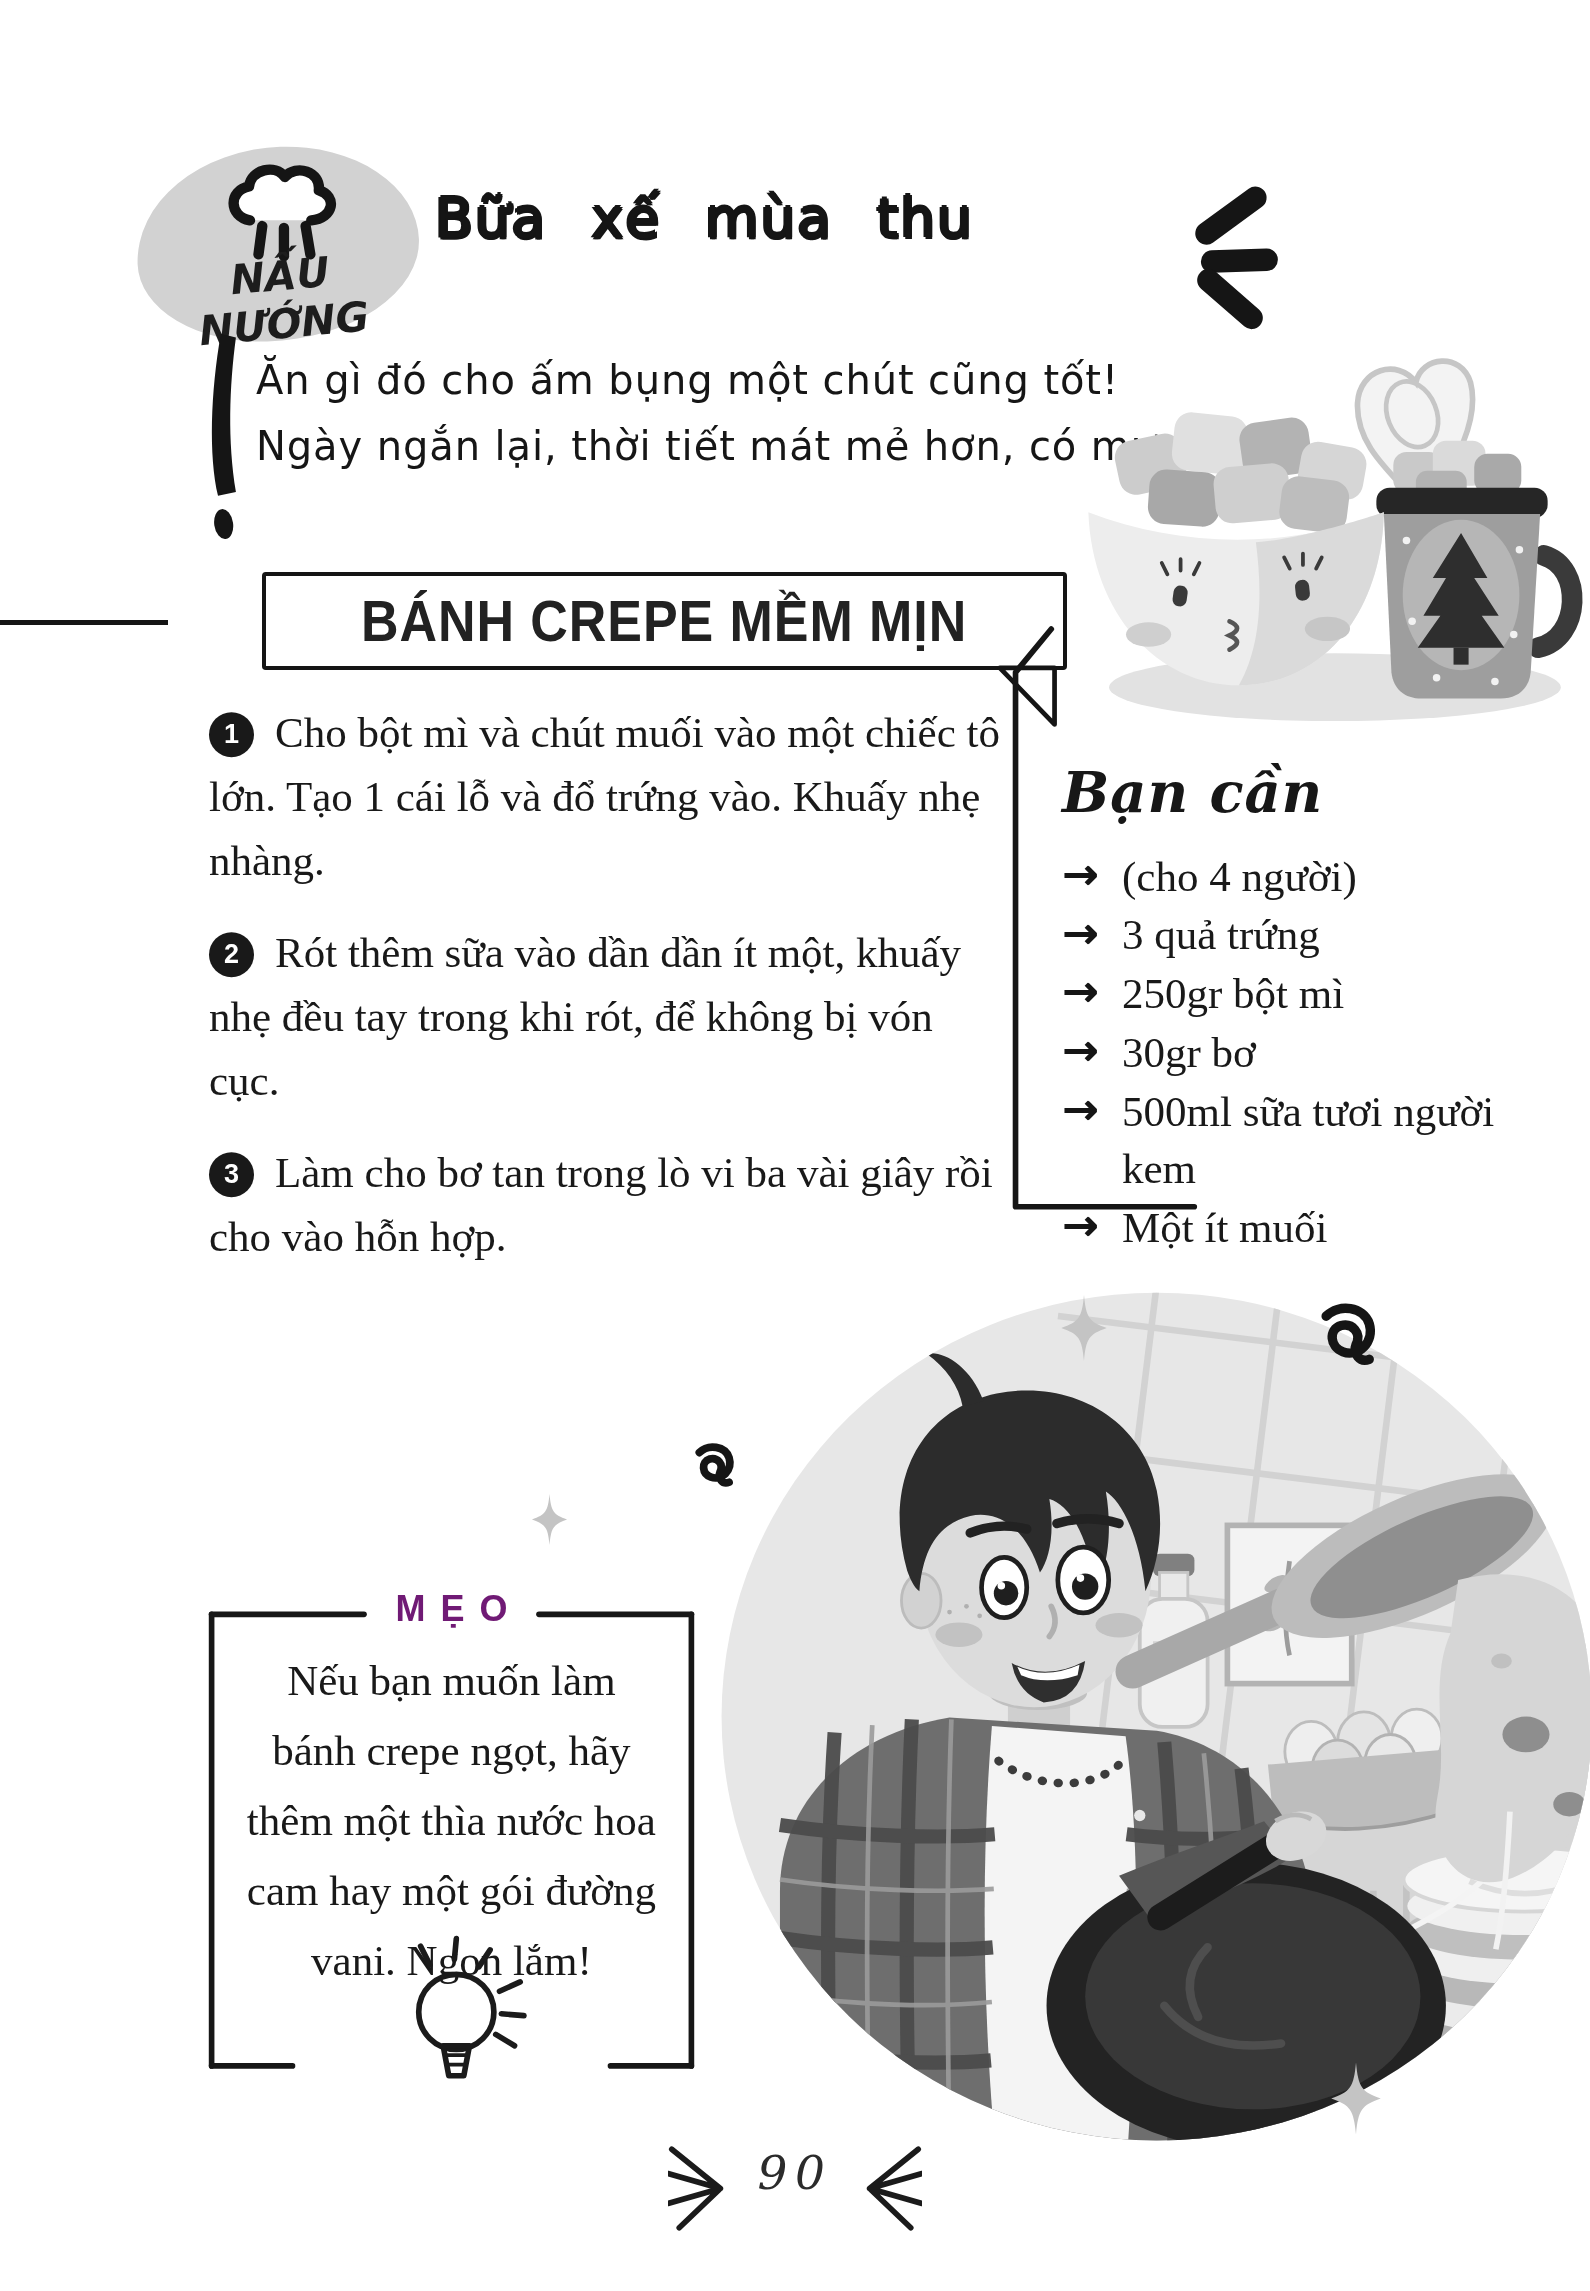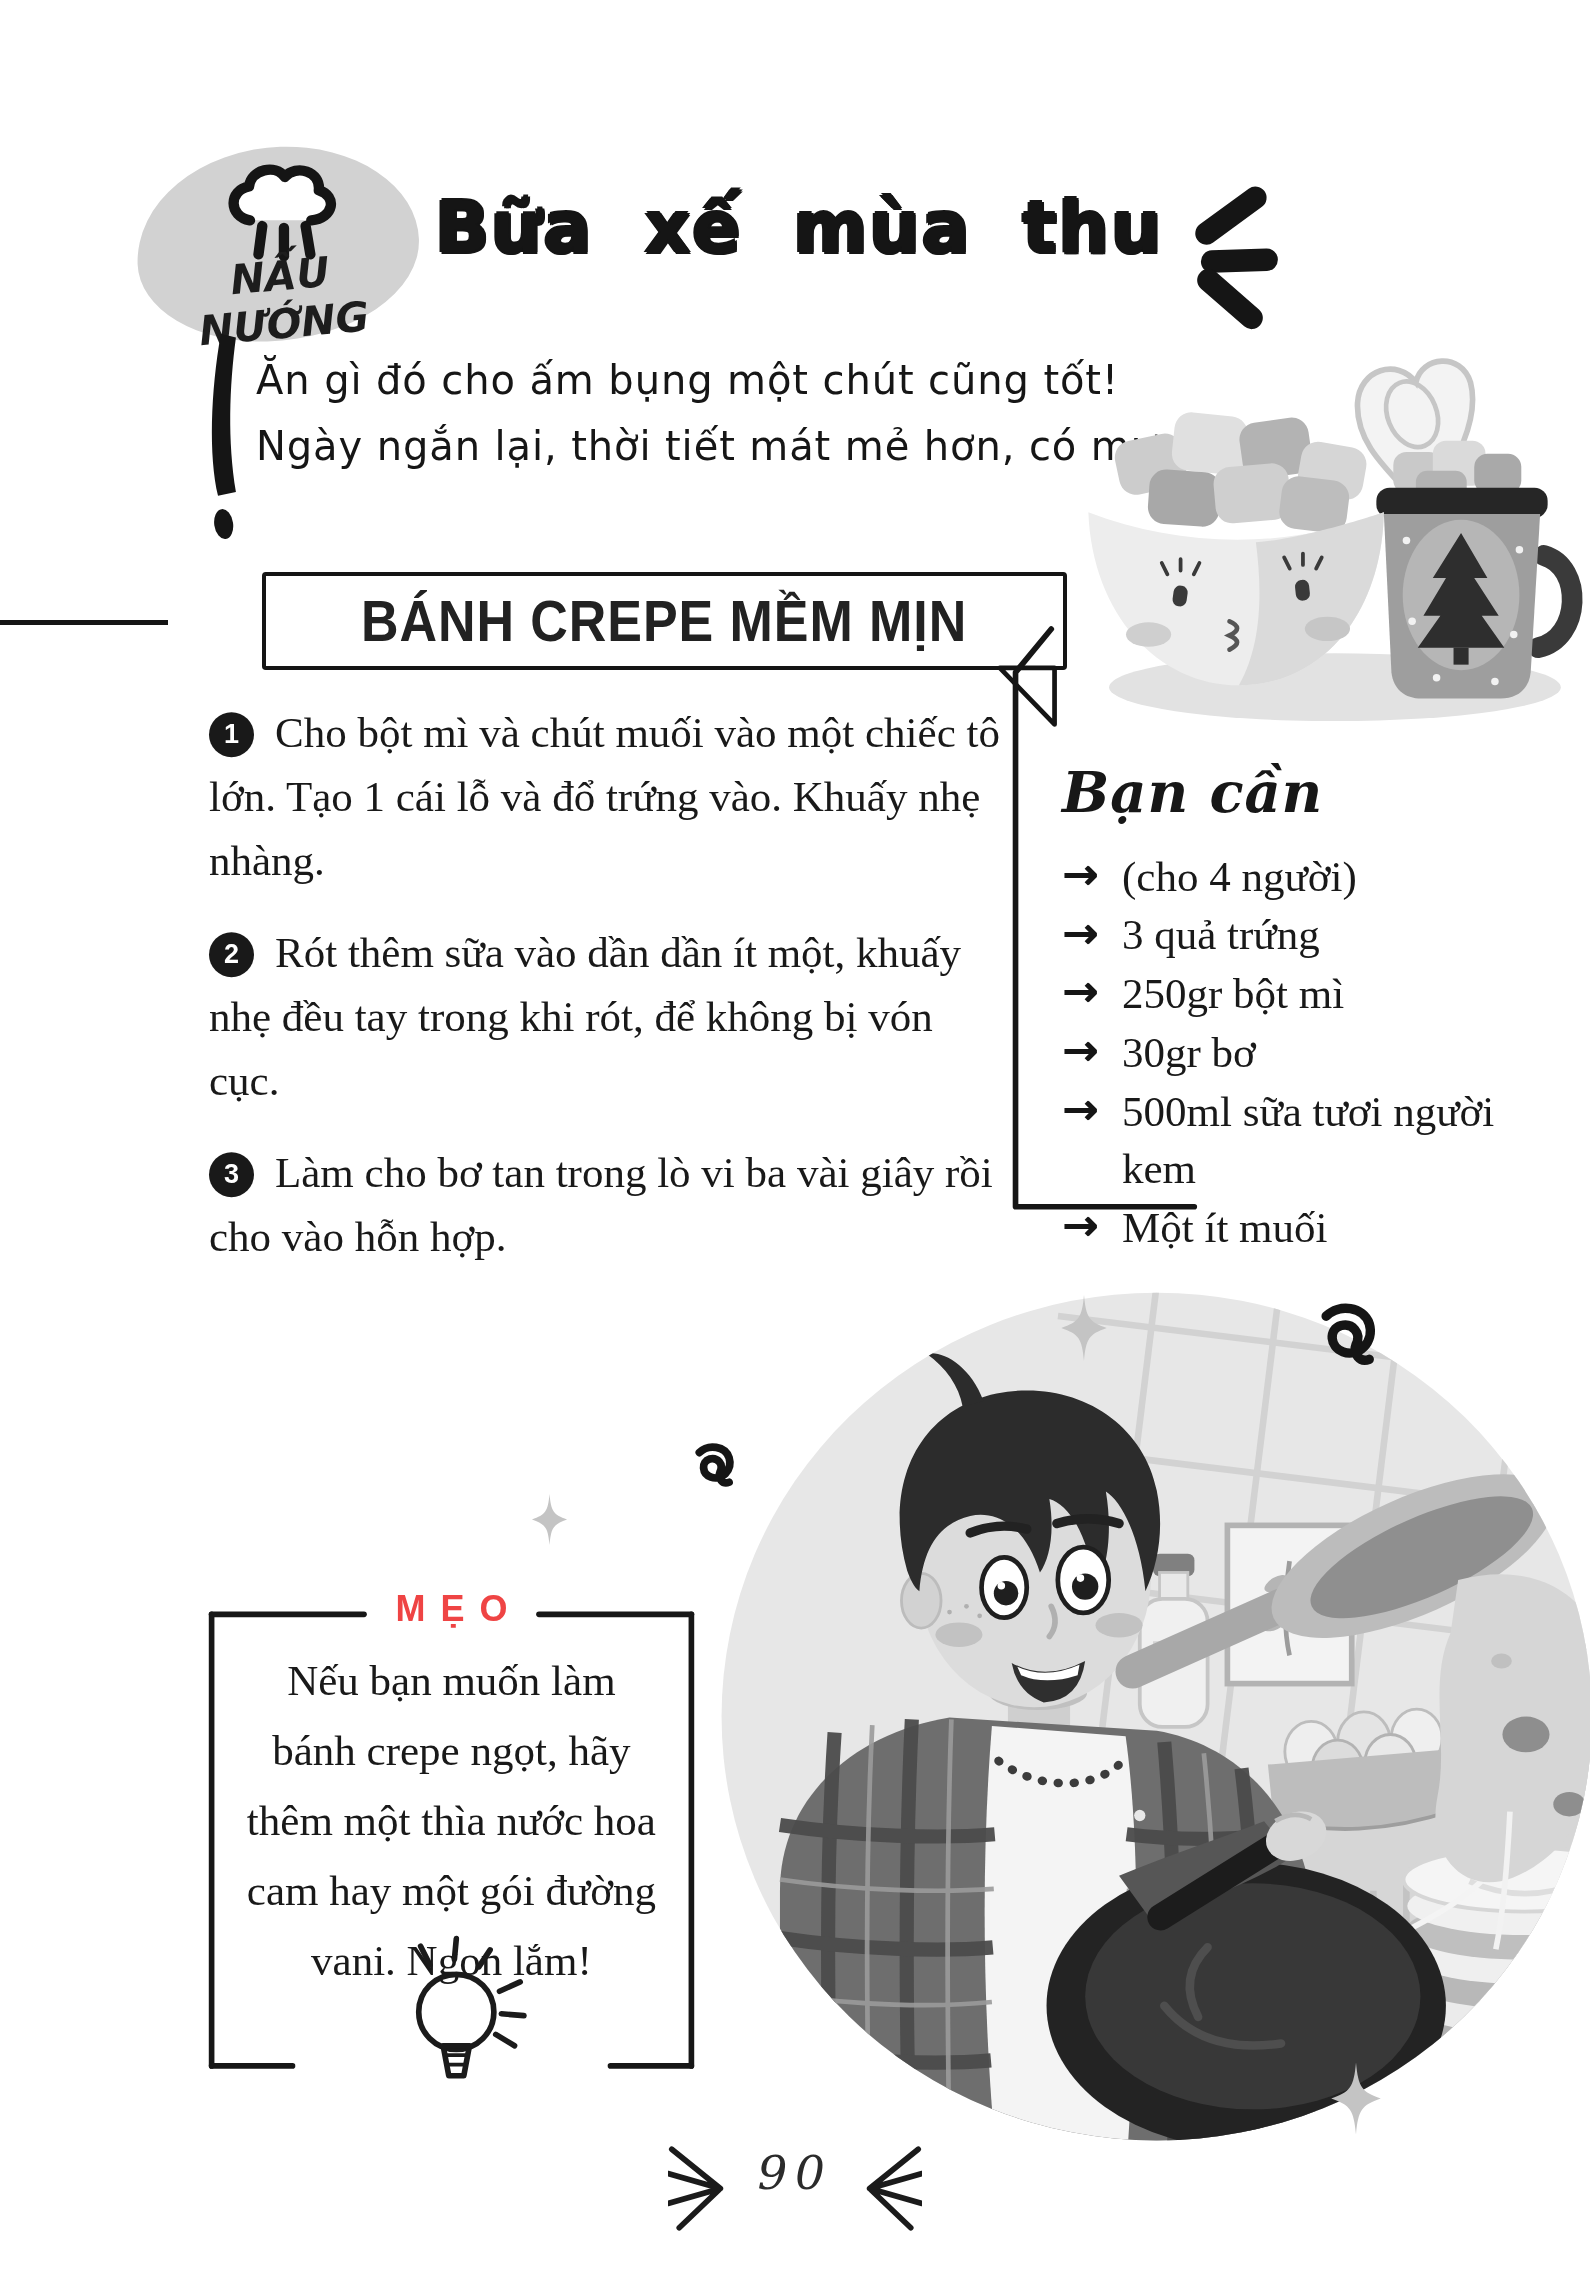--- a/index.html
+++ b/index.html
@@ -8,21 +8,21 @@
   .abs{position:absolute;}
 
   
   .badge-blob{left:137px;top:147px;width:282px;height:194px;background:#d2d2d2;
     border-radius:52% 48% 55% 45% / 58% 50% 50% 42%;transform:rotate(-2deg);}
   .badge-hat{left:217px;top:158px;}
   .badge-label{left:141px;top:252px;width:282px;text-align:center;
     font-family:"DejaVu Sans",sans-serif;font-weight:bold;font-style:italic;
     font-size:41px;letter-spacing:0px;transform:rotate(-5deg);color:#1d1d1d;}
   .page-title{left:435px;top:186px;width:734px;
-    font-family:"DejaVu Sans",sans-serif;font-weight:bold;font-size:71px;
+    font-family:"DejaVu Sans",sans-serif;font-weight:normal;font-size:55px;
     letter-spacing:1.9px;word-spacing:24.5px;color:#151515;
     text-shadow:1.9px 0 #151515,-1.9px 0 #151515,0 1.9px #151515,0 -1.9px #151515,1.9px 1.9px #151515;}
   .title-accent{left:1169px;top:175px;}
   .intro{left:256px;top:347px;width:951px;font-family:"DejaVu Sans",sans-serif;
     font-size:40px;line-height:66px;letter-spacing:0.9px;color:#161616;}
   .brush-mark{left:202px;top:328px;}
 
   
   .recipe-box{left:262px;top:572px;width:797px;height:90px;background:#fff;
     border:4.7px solid #151515;border-radius:3.8px;display:flex;align-items:center;justify-content:center;}
@@ -44,21 +44,21 @@
     font-size:56px;letter-spacing:0.9px;color:#171717;}
   .ing ul{list-style:none;margin:0;padding:0;width:443px;}
   .ing li{position:relative;padding-left:60px;font-size:43px;line-height:57px;margin-bottom:1.9px;color:#191919;}
   .ing li .arw{position:absolute;left:0;top:-1.9px;font-family:"DejaVu Sans",sans-serif;
     font-weight:bold;font-size:43px;color:#151515;text-shadow:0.9px 0 #151515;}
 
   
   .tip{left:202px;top:1588px;width:499px;height:508px;}
   .tip-title{position:absolute;top:0;left:0;width:100%;text-align:center;
     font-family:"Liberation Sans",sans-serif;font-weight:bold;font-size:36px;
-    letter-spacing:15px;text-indent:15px;color:#ef4444;}
+    letter-spacing:15px;text-indent:15px;color:#701a75;}
   .tip-text{position:absolute;top:58px;left:9.4px;width:480px;text-align:center;
     font-size:43px;line-height:70px;color:#191919;}
 
   
   .footer{left:0;top:2145px;width:1590px;display:flex;justify-content:center;
     gap:32px;}
   .pageno{font-family:"DejaVu Serif",serif;font-style:italic;font-size:47px;
     letter-spacing:7.5px;color:#2b2b2b;}
 
   svg{display:block;}

